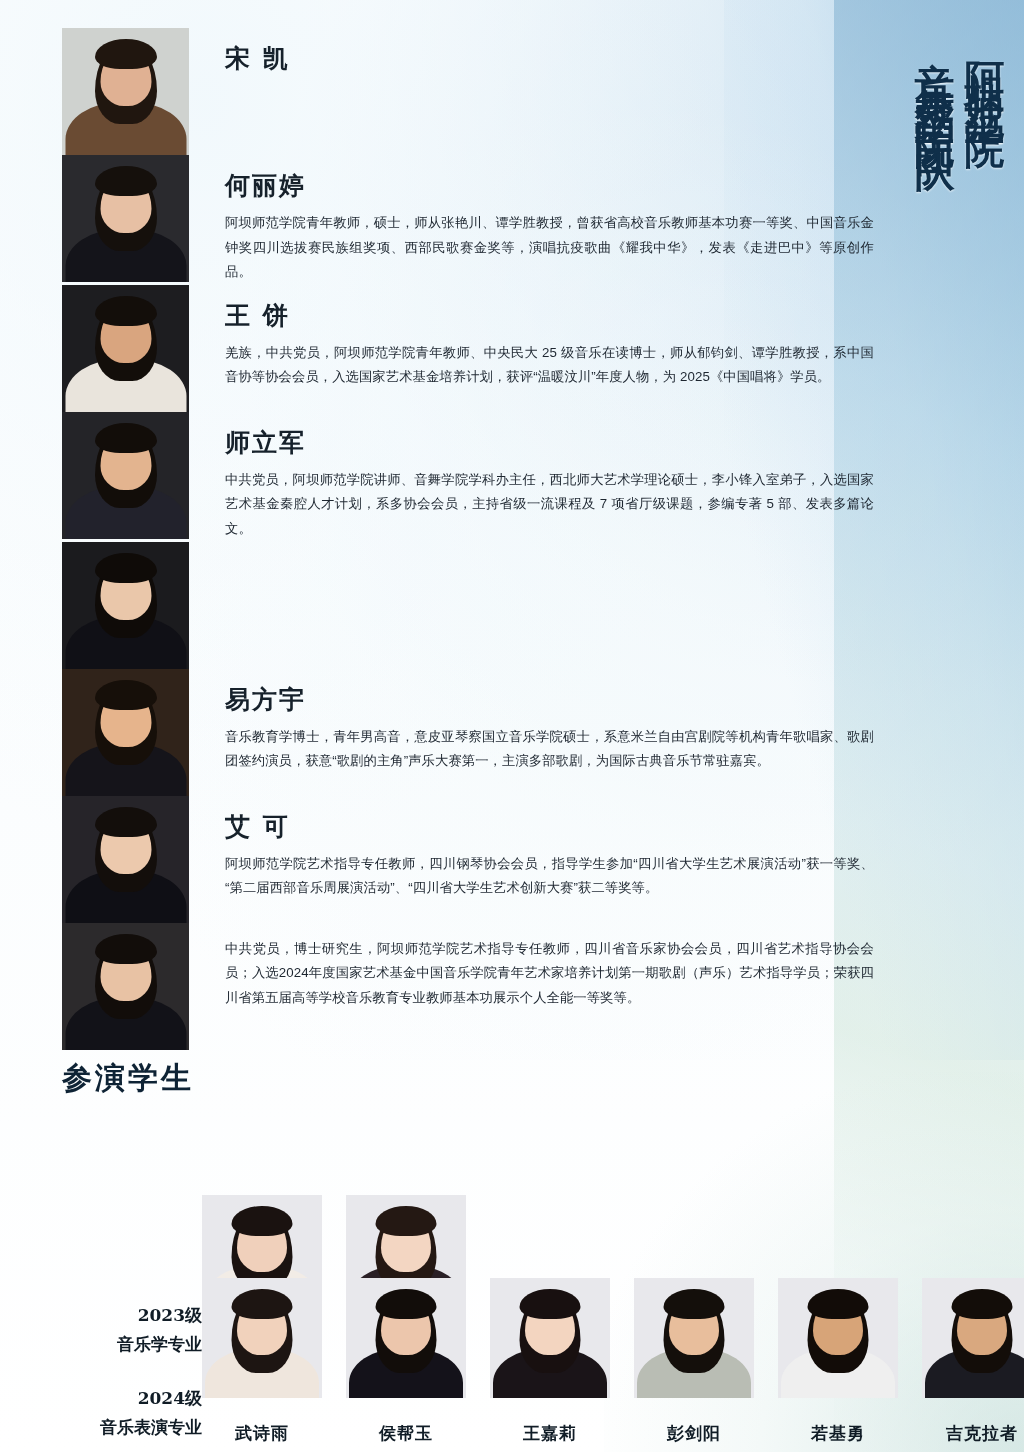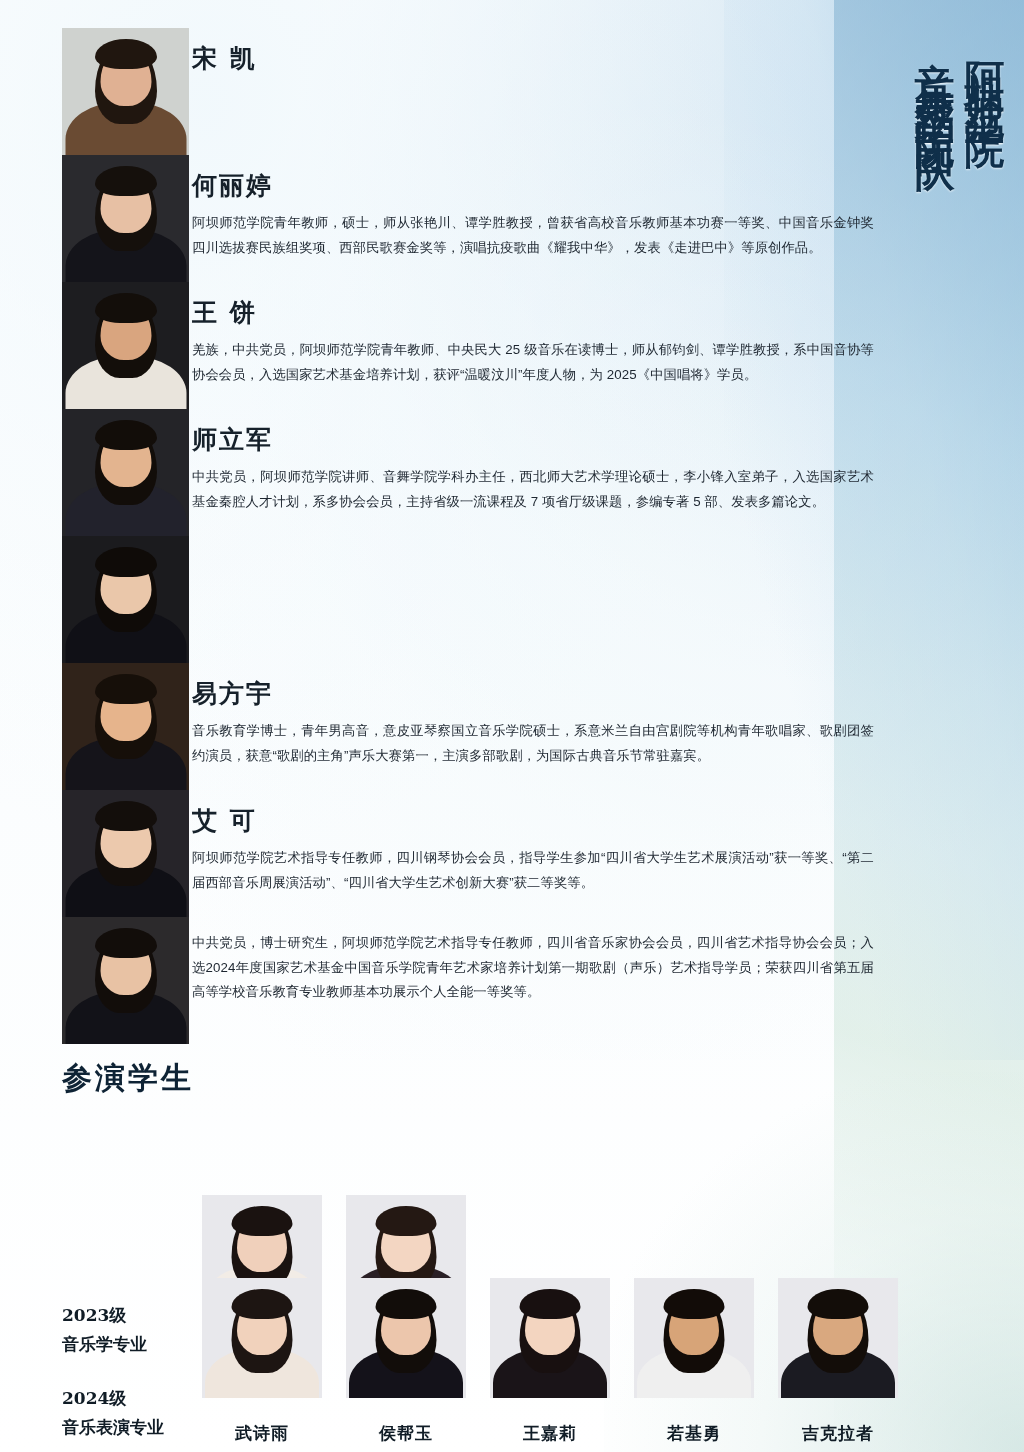--- a/index.html
+++ b/index.html
@@ -109,21 +109,21 @@
     overflow: hidden;
     position: relative;
     background: #2b2b33;
   }
   .photo .ph-inner {
     position: absolute;
     inset: 0;
   }
   .t-body {
     flex: 1;
-    padding-left: 3px;
+    padding-left: 36px;
     padding-top: 14px;
   }
   .t-name {
     font-family: "DejaVu Serif", "Liberation Serif", serif;
     font-weight: bold;
     font-size: 25px;
     color: #16212b;
     letter-spacing: 2px;
     margin-bottom: 9px;
   }
@@ -156,20 +156,21 @@
   }
   .grade-label {
     width: 140px;
     flex: 0 0 140px;
     font-family: "DejaVu Serif", "Liberation Serif", serif;
     font-weight: bold;
     font-size: 17px;
     color: #101c26;
     line-height: 1.75;
     padding-bottom: 2px;
+    text-align: right;
   }
   .stu {
     width: 120px;
     margin-right: 24px;
     text-align: center;
   }
   .stu .sphoto {
     width: 120px;
     height: 120px;
     overflow: hidden;
@@ -398,20 +399,31 @@
               <div class="body-sh" style="width:114px;height:50px;background:#1a1418;"></div>
               <div class="hair" style="top:12px;width:61px;height:83px;background:#181010;"></div>
               <div class="face" style="top:19px;width:50px;height:58px;background:#f3d5c0;"></div>
               <div class="hair" style="top:11px;width:61px;height:30px;background:#181010;"></div>
             </div>
           </div>
           <div class="sname">王嘉莉</div>
         </div>
         <div class="stu">
           <div class="sphoto">
+            <div class="ph-inner" style="background:#bed9ef;">
+              <div class="body-sh" style="width:114px;height:50px;background:#b9bdb4;"></div>
+              <div class="hair" style="top:12px;width:61px;height:83px;background:#140f0b;"></div>
+              <div class="face" style="top:19px;width:50px;height:58px;background:#e8be9c;"></div>
+              <div class="hair" style="top:11px;width:61px;height:30px;background:#140f0b;"></div>
+            </div>
+          </div>
+          <div class="sname">彭剑阳</div>
+        </div>
+        <div class="stu">
+          <div class="sphoto">
             <div class="ph-inner" style="background:#ededef;">
               <div class="body-sh" style="width:114px;height:50px;background:#efefef;"></div>
               <div class="hair" style="top:12px;width:61px;height:83px;background:#120c08;"></div>
               <div class="face" style="top:19px;width:50px;height:58px;background:#d7a478;"></div>
               <div class="hair" style="top:11px;width:61px;height:30px;background:#120c08;"></div>
             </div>
           </div>
           <div class="sname">若基勇</div>
         </div>
         <div class="stu">

